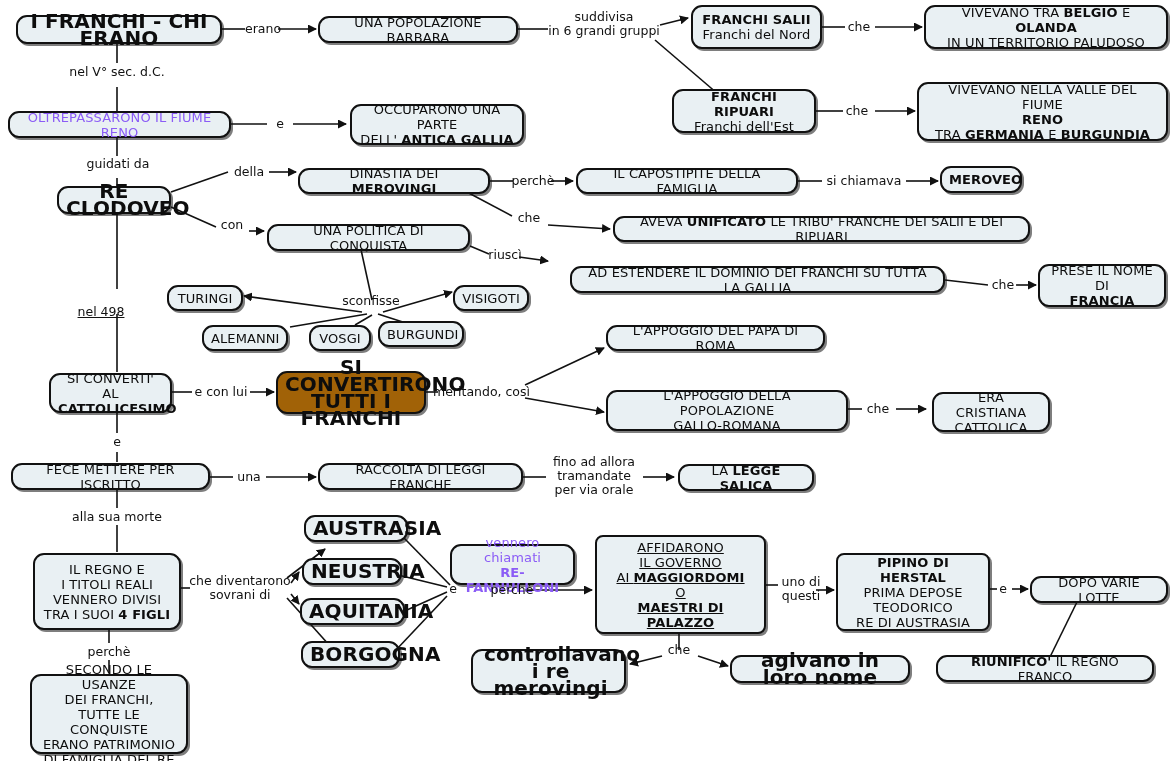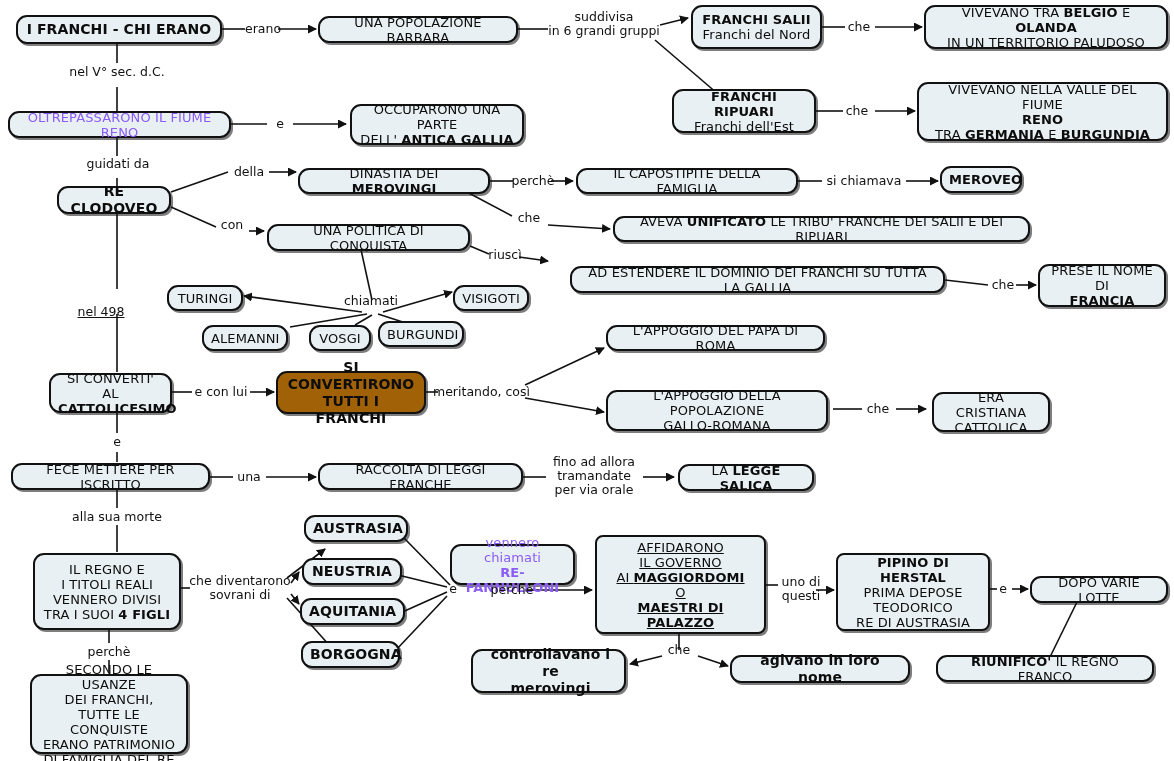--- a/index.html
+++ b/index.html
@@ -24,21 +24,21 @@
     color:#0d0d0d;
     font-size:13px;
     line-height:15px;
     letter-spacing:.1px;
     padding:2px 7px;
     z-index:3;
   }
   .node .t{display:block;width:100%;}
   .node b{font-weight:bold;}
   .bold{font-weight:bold;}
-  .big{font-size:14px;line-height:17px;}
+  .big{font-size:20px;line-height:17px;}
   .r6{border-radius:8px;}
 
   .lbl{
     position:absolute;
     font-size:12.5px;
     line-height:14px;
     color:#111;
     text-align:center;
     white-space:pre;
     z-index:4;
@@ -255,21 +255,21 @@
     </div>
 
   <div class="node bold big" style="left: 276px; top: 371px; width: 150px; height: 43px; background: #a16207; border-color: rgb(17, 17, 17); color: rgb(13, 13, 13);" title="SI CONVERTIRONO TUTTI I FRANCHI">
       <span class="t">SI CONVERTIRONO<br>TUTTI I FRANCHI</span>
     </div>
 
   <div class="node" style="left: 606px; top: 325px; width: 219px; height: 26px; background: rgb(233, 240, 243); border-color: rgb(17, 17, 17); color: rgb(13, 13, 13);" title="L'APPOGGIO DEL PAPA DI ROMA">
       <span class="t">L'APPOGGIO DEL PAPA DI ROMA</span>
     </div>
 
-  <div class="node" style="left: 606px; top: 390px; width: 222px; height: 41px; background: rgb(233, 240, 243); border-color: rgb(17, 17, 17); color: rgb(13, 13, 13);" title="L'APPOGGIO DELLA POPOLAZIONE GALLO-ROMANA">
+  <div class="node" style="left: 606px; top: 390px; width: 242px; height: 41px; background: rgb(233, 240, 243); border-color: rgb(17, 17, 17); color: rgb(13, 13, 13);" title="L'APPOGGIO DELLA POPOLAZIONE GALLO-ROMANA">
       <span class="t">L'APPOGGIO DELLA POPOLAZIONE<br>GALLO-ROMANA</span>
     </div>
 
   <div class="node" style="left: 932px; top: 392px; width: 118px; height: 40px; background: rgb(233, 240, 243); border-color: rgb(17, 17, 17); color: rgb(13, 13, 13);" title="ERA CRISTIANA CATTOLICA">
       <span class="t">ERA CRISTIANA<br>CATTOLICA</span>
     </div>
 
   <div class="node" style="left: 11px; top: 463px; width: 199px; height: 27px; background: rgb(233, 240, 243); border-color: rgb(17, 17, 17); color: rgb(13, 13, 13);" title="FECE METTERE PER ISCRITTO">
       <span class="t">FECE METTERE PER ISCRITTO</span>
     </div>
@@ -342,21 +342,21 @@
   <div class="lbl" style="left:58px;top:65px;width:118px;">nel V° sec. d.C.</div>
   <div class="lbl" style="left:267px;top:117px;width:26px;">e</div>
   <div class="lbl" style="left:72px;top:157px;width:92px;">guidati da</div>
   <div class="lbl" style="left:228px;top:165px;width:42px;">della</div>
   <div class="lbl" style="left:511px;top:174px;width:44px;">perchè</div>
   <div class="lbl" style="left:821px;top:174px;width:86px;">si chiamava</div>
   <div class="lbl" style="left:217px;top:218px;width:30px;">con</div>
   <div class="lbl" style="left:512px;top:211px;width:34px;">che</div>
   <div class="lbl" style="left:487px;top:248px;width:36px;">riuscì</div>
   <div class="lbl" style="left:987px;top:278px;width:32px;">che</div>
-  <div class="lbl" style="left:335px;top:294px;width:72px;">chiamati</div>
+  <div class="lbl" style="left:335px;top:294px;width:72px;">sconfisse</div>
   <div class="lbl" style="left:72px;top:305px;width:58px;text-decoration:underline;">nel 498</div>
   <div class="lbl" style="left:190px;top:385px;width:62px;">e con lui</div>
   <div class="lbl" style="left:433px;top:385px;width:94px;">meritando, così</div>
   <div class="lbl" style="left:861px;top:402px;width:34px;">che</div>
   <div class="lbl" style="left:104px;top:435px;width:26px;">e</div>
   <div class="lbl" style="left:232px;top:470px;width:34px;">una</div>
   <div class="lbl" style="left:545px;top:455px;width:98px;">fino ad allora
 tramandate
 per via orale</div>
   <div class="lbl" style="left:62px;top:510px;width:110px;">alla sua morte</div>

